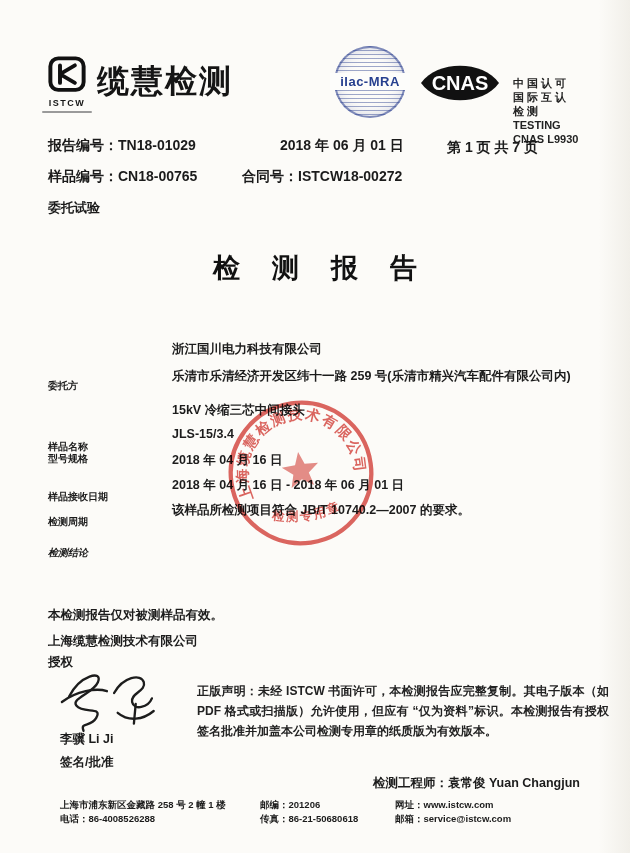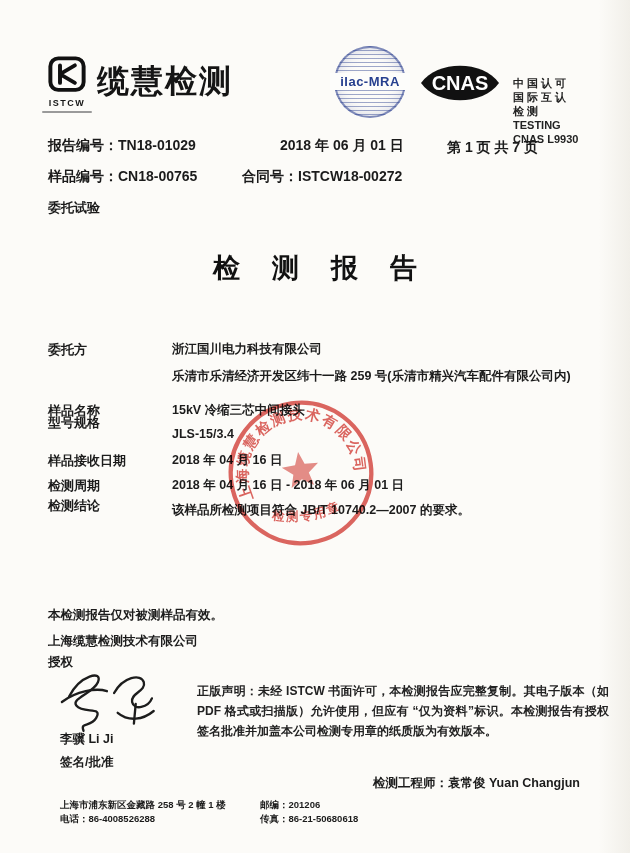--- a/index.html
+++ b/index.html
@@ -21,21 +21,21 @@
   }
   .ilac-band{position:absolute;left:-4px;right:-4px;top:27px;height:17px;background:#fdfdfb;
     display:flex;align-items:center;justify-content:center;}
   .ilac-text{font-size:13px;font-weight:800;color:#27408f;letter-spacing:.5px;}
   .accred{font-size:11px;font-weight:800;line-height:14px;color:#222;margin-top:25px;}
   .accred .cnline{letter-spacing:3px;}
   
   .meta{font-size:14px;font-weight:700;color:#1b1b1b;}
   .title{width:100%;text-align:center;font-family:"Liberation Serif","DejaVu Serif",serif;
     font-size:27px;font-weight:800;letter-spacing:32px;padding-left:32px;box-sizing:border-box;color:#111;}
-  .lab{font-size:13px;font-weight:700;}
+  .lab{font-size:10px;font-weight:700;margin-top:38px;}
   .val{font-size:12.5px;font-weight:700;}
   .small{font-size:12px;font-weight:700;line-height:20px;text-align:justify;color:#222;}
   .foot{font-size:9.5px;font-weight:700;color:#1b1b1b;line-height:14px;}
   
   .seal{left:224px;top:396px;width:154px;height:154px;transform:rotate(-8deg);
     opacity:.82;mix-blend-mode:multiply;}
   .seal-ink{fill:none;stroke:#d6453f;}
   .seal-text{fill:#d6453f;font-family:"Liberation Serif","DejaVu Serif",serif;font-weight:700;}
   .sig-stroke{fill:none;stroke:#1d1d1d;stroke-width:2.6;stroke-linecap:round;stroke-linejoin:round;}
   .logo-stroke{fill:none;stroke:#111;stroke-width:4.5;stroke-linecap:round;stroke-linejoin:round;}
@@ -86,21 +86,21 @@
   <div class="abs val" style="left:172px;top:368px;">乐清市乐清经济开发区纬十一路 259 号(乐清市精兴汽车配件有限公司内)</div>
 
   <div class="abs lab" style="left:48px;top:402px;text-align:center;">样品名称</div>
   <div class="abs val" style="left:172px;top:402px;">15kV 冷缩三芯中间接头</div>
   <div class="abs lab" style="left:48px;top:414px;">型号规格</div>
   <div class="abs val" style="left:172px;top:427px;">JLS-15/3.4</div>
   <div class="abs lab" style="left:48px;top:452px;">样品接收日期</div>
   <div class="abs val" style="left:172px;top:452px;">2018 年 04 月 16 日</div>
   <div class="abs lab" style="left:48px;top:477px;">检测周期</div>
   <div class="abs val" style="left:172px;top:477px;">2018 年 04 月 16 日 - 2018 年 06 月 01 日</div>
-  <div class="abs lab" style="left:48px;top:497px;">检测结论</div>
+  <div class="abs lab" style="left:48px;top:508px;font-style:italic;">检测结论</div>
   <div class="abs val" style="left:172px;top:502px;">该样品所检测项目符合 JB/T 10740.2—2007 的要求。</div>
 
   <svg class="abs seal" viewBox="0 0 160 160">
     <circle cx="80" cy="80" r="73" class="seal-ink" stroke-width="4.5" stroke="#d6453f"></circle>
     <path id="sealArc" d="M 27.4,99.2 A 56 56 0 1 1 132.6,99.2" fill="none"></path>
     <text class="seal-text" font-size="15" letter-spacing="2">
       <textPath href="#sealArc" startOffset="0">上海缆慧检测技术有限公司</textPath>
     </text>
     <polygon points="80,58 85,71.1 99,71.8 88.1,80.6 91.8,94.2 80,86.5 68.2,94.2 71.9,80.6 61,71.8 75,71.1" opacity="0.75" fill="#d6453f"></polygon>
     <path id="sealBottom" d="M 40,122 Q 80,136 120,122" fill="none"></path>
@@ -131,14 +131,18 @@
   </div>
 
   <div class="abs foot" style="left:60px;top:798px;width:200px;">
     <div>上海市浦东新区金藏路 258 号 2 幢 1 楼</div>
     <div>电话：86-4008526288</div>
   </div>
   <div class="abs foot" style="left:260px;top:798px;width:130px;">
     <div>邮编：201206</div>
     <div>传真：86-21-50680618</div>
   </div>
+  <div class="abs foot" style="left:395px;top:798px;width:180px;">
+    <div>网址：www.istcw.com</div>
+    <div>邮箱：service@istcw.com</div>
+  </div>
 
 </div>
 
 </body></html>

